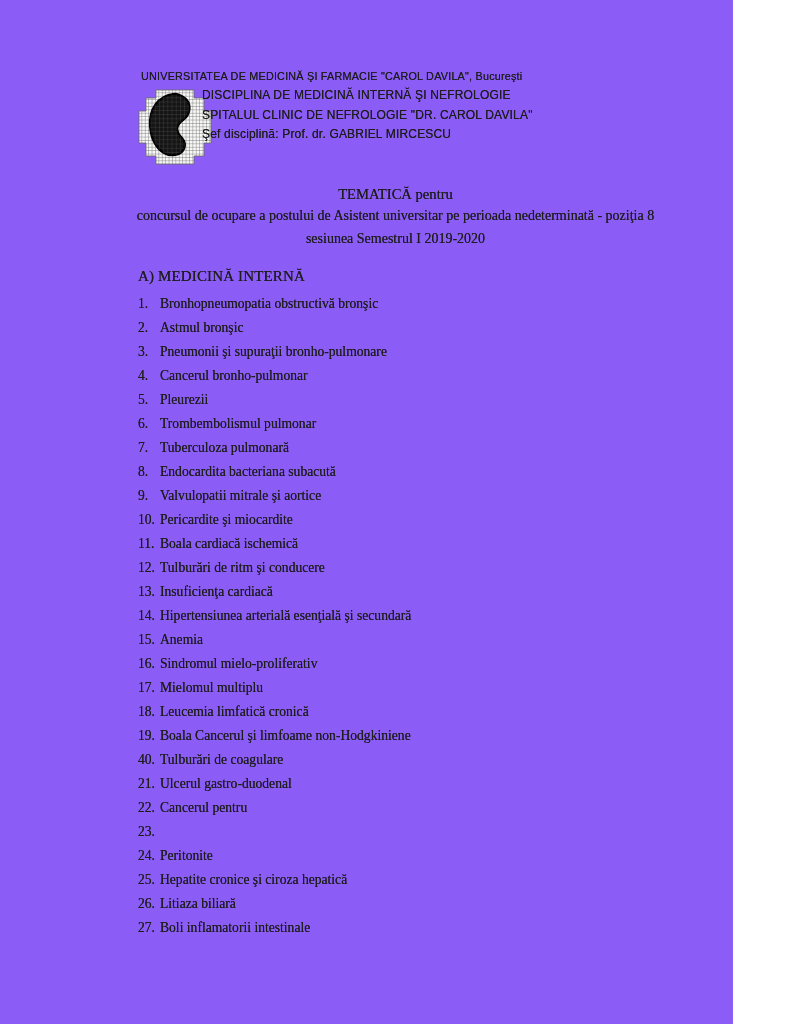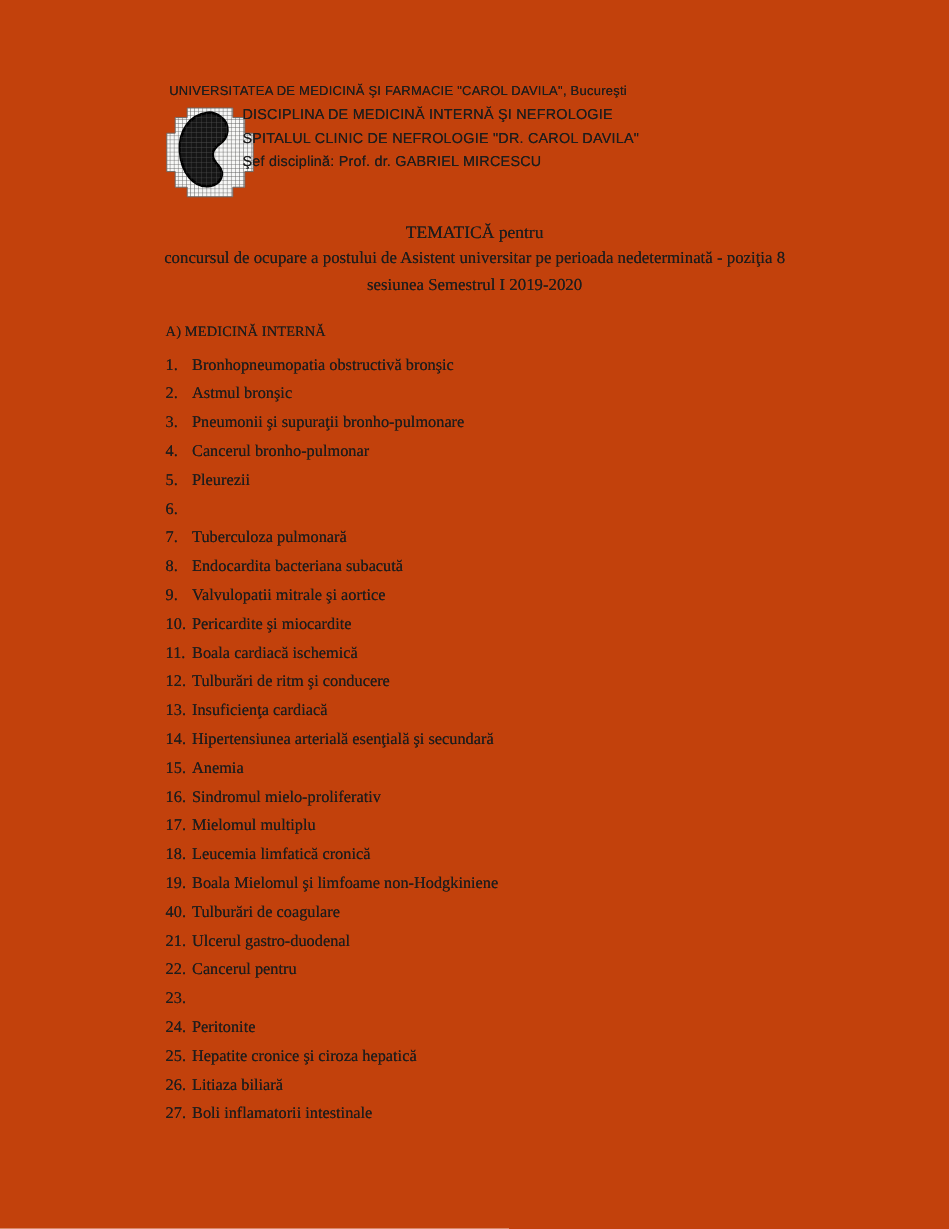--- a/index.html
+++ b/index.html
@@ -2,23 +2,23 @@
 <html><head>
 <meta charset="utf-8">
 <style>
   html, body {
     margin: 0;
     padding: 0;
     background: #ffffff;
   }
   .page {
     position: relative;
-    width: 791px;
+    width: 733px;
     height: 1024px;
-    background: #c2410c;
+    background: #8b5cf6;
     color: #1d1d1d;
     font-family: "Liberation Serif", serif;
     overflow: hidden;
   }
   
   .scan { text-shadow: 0 0 0.5px rgba(25,25,25,0.85); }
 
   .uni-line {
     position: absolute;
     left: 141px;
@@ -56,21 +56,21 @@
     line-height: 22.4px;
   }
   .title-block .t1 { font-size: 14.6px; }
   .body-block {
     position: absolute;
     left: 138px;
     top: 266px;
     width: 560px;
   }
   .section-heading {
-    font-size: 12px;
+    font-size: 15px;
     line-height: 20px;
     margin: 0 0 6px 0;
     font-weight: normal;
     letter-spacing: 0.01em;
   }
   ol.topics {
     list-style: none;
     margin: 0;
     padding: 0;
   }
@@ -140,20 +140,21 @@
         <li>
           <span class="num">4.</span>
           <span class="txt">Cancerul bronho-pulmonar</span>
         </li>
         <li>
           <span class="num">5.</span>
           <span class="txt">Pleurezii</span>
         </li>
         <li>
           <span class="num">6.</span>
+          <span class="txt">Trombembolismul pulmonar</span>
         </li>
         <li>
           <span class="num">7.</span>
           <span class="txt">Tuberculoza pulmonară</span>
         </li>
         <li>
           <span class="num">8.</span>
           <span class="txt">Endocardita bacteriana subacută</span>
         </li>
         <li>
@@ -191,21 +192,21 @@
         <li>
           <span class="num">17.</span>
           <span class="txt">Mielomul multiplu</span>
         </li>
         <li>
           <span class="num">18.</span>
           <span class="txt">Leucemia limfatică cronică</span>
         </li>
         <li>
           <span class="num">19.</span>
-          <span class="txt">Boala Mielomul şi limfoame non-Hodgkiniene</span>
+          <span class="txt">Boala Cancerul şi limfoame non-Hodgkiniene</span>
         </li>
         <li>
           <span class="num">40.</span>
           <span class="txt">Tulburări de coagulare</span>
         </li>
         <li>
           <span class="num">21.</span>
           <span class="txt">Ulcerul gastro-duodenal</span>
         </li>
         <li>

